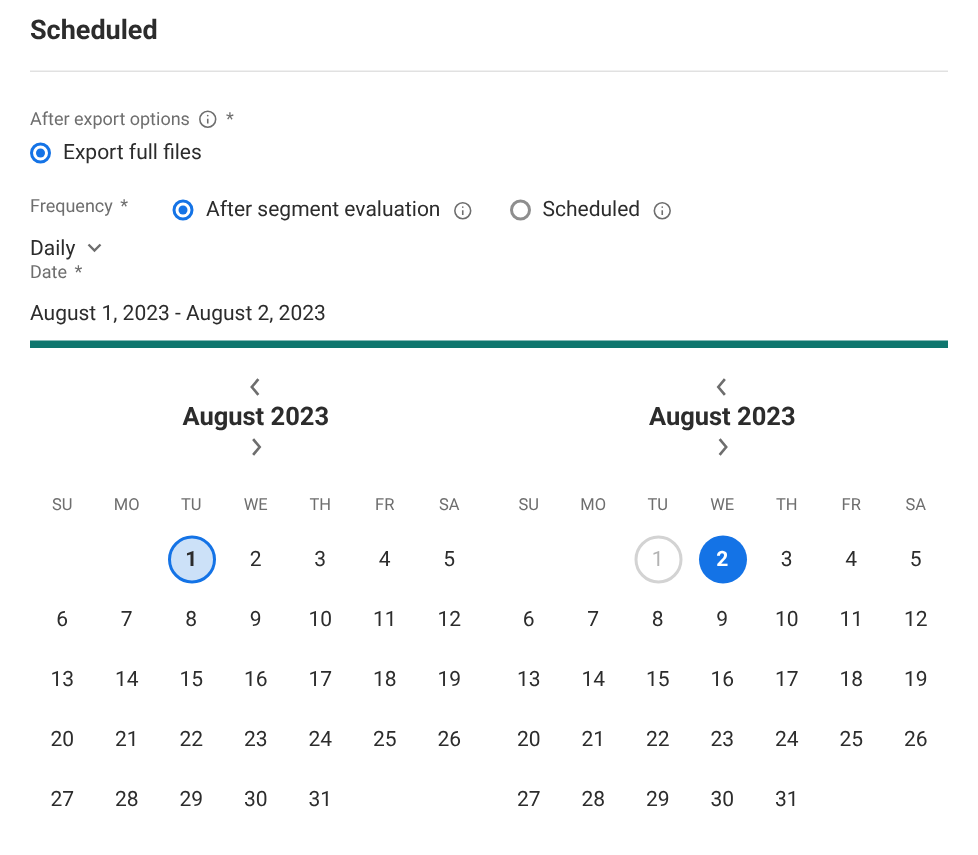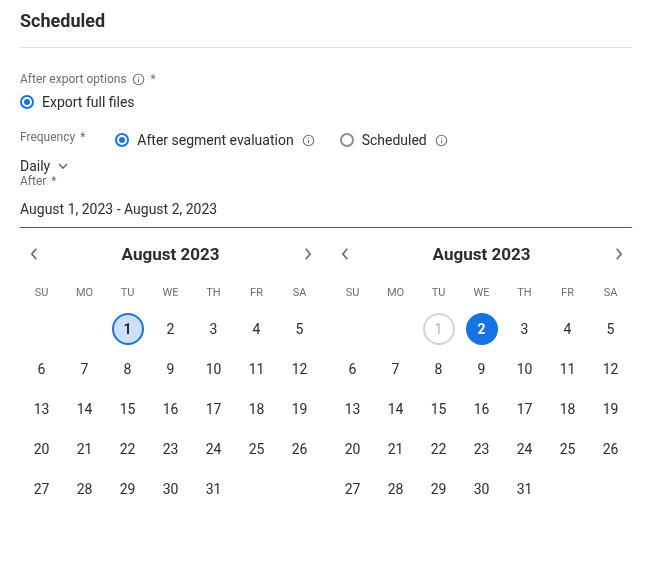--- a/index.html
+++ b/index.html
@@ -78,34 +78,35 @@
       padding-top: 2px;
     }
     .freq-opt {
       display: flex; align-items: center; gap: 8px;
     }
     .date-section { margin-bottom: 8px; }
     .date-range {
       font-size: 14px;
       color: #2c2c2c;
       padding: 5px 0 10px 0;
-      border-bottom: 1px solid #0f766e;
+      border-bottom: 5px solid #0f766e;
       margin-bottom: 16px;
     }
     .calendars {
       display: flex;
       gap: 10px;
     }
     .calendar { flex: 1; }
     .cal-header {
       display: flex;
-      align-items: flex-end;
+      align-items: center;
       justify-content: space-between;
       margin-bottom: 16px;
       padding: 0 4px;
+      flex-direction: column;
     }
     .cal-nav {
       width: 20px; height: 20px;
       display: flex; align-items: center; justify-content: center;
       cursor: pointer;
       color: #6e6e6e;
     }
     .cal-nav svg { width: 9px; height: 14px; }
     .cal-title {
       font-size: 17px;
@@ -215,21 +216,21 @@
               <line x1="8" y1="7.5" x2="8" y2="11.5"></line>
             </svg>
         </span>
       </div>
     </div>
   </div>
 </div>
 
 <div class="date-section">
   <div class="field-label">
-    <span>After</span>
+    <span>Date</span>
     <span class="asterisk">*</span>
   </div>
   <div class="date-range">August 1, 2023 - August 2, 2023</div>
 </div>
 
 <div class="calendars" id="calendars-container">
     <div class="calendar">
       <div class="cal-header">
         <div class="cal-nav">
           <svg viewBox="0 0 10 16" fill="none" stroke="#6e6e6e" stroke-width="2">

